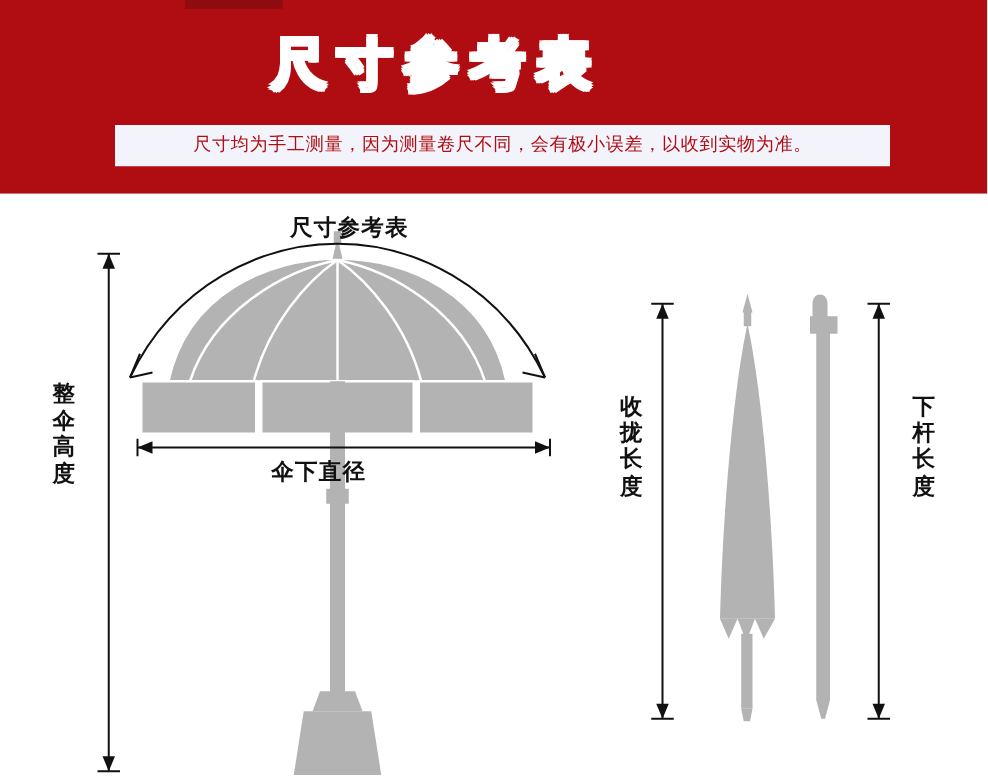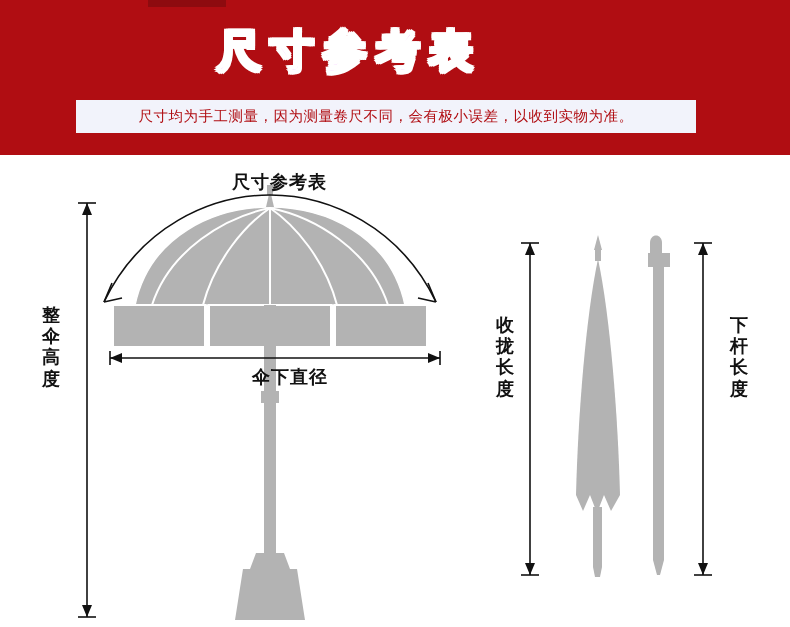--- a/index.html
+++ b/index.html
@@ -52,21 +52,21 @@
       2px -2px 0 #ffffff,
       -2px  2px 0 #ffffff,
       2px  2px 0 #ffffff,
       0   -2px 0 #ffffff,
       0    2px 0 #ffffff,
       -2px  0   0 #ffffff,
       2px  0   0 #ffffff;
   }
   .header-note {
     position: absolute;
-    left: 76px;
+    left: 92px;
     top: 100px;
     width: 620px;
     height: 33px;
     background: #f2f3fb;
     color: #b00d12;
     font-size: 14.5px;
     line-height: 33px;
     text-align: center;
     letter-spacing: 0.5px;
     white-space: nowrap;
@@ -198,21 +198,21 @@
         <line x1="694" y1="88" x2="712" y2="88"></line>
         <line x1="694" y1="420" x2="712" y2="420"></line>
         <line x1="703" y1="88" x2="703" y2="420"></line>
         <polygon points="703,88 698,100 708,100" fill="#111111" stroke="none"></polygon>
         <polygon points="703,420 698,408 708,408" fill="#111111" stroke="none"></polygon>
       </g>
     </svg>
 
     <div class="hlabel" style="left:232px; top:15px;">尺寸参考表</div>
 
-    <div class="hlabel" style="left:252px; top:210px;">伞下直径</div>
+    <div class="hlabel" style="left:217px; top:210px;">伞下直径</div>
 
     <div class="vlabel" style="left:40px; top:150px;">
       <span>整</span>
       <span>伞</span>
       <span>高</span>
       <span>度</span>
     </div>
 
     <div class="vlabel" style="left:494px; top:160px;">
       <span>收</span>

